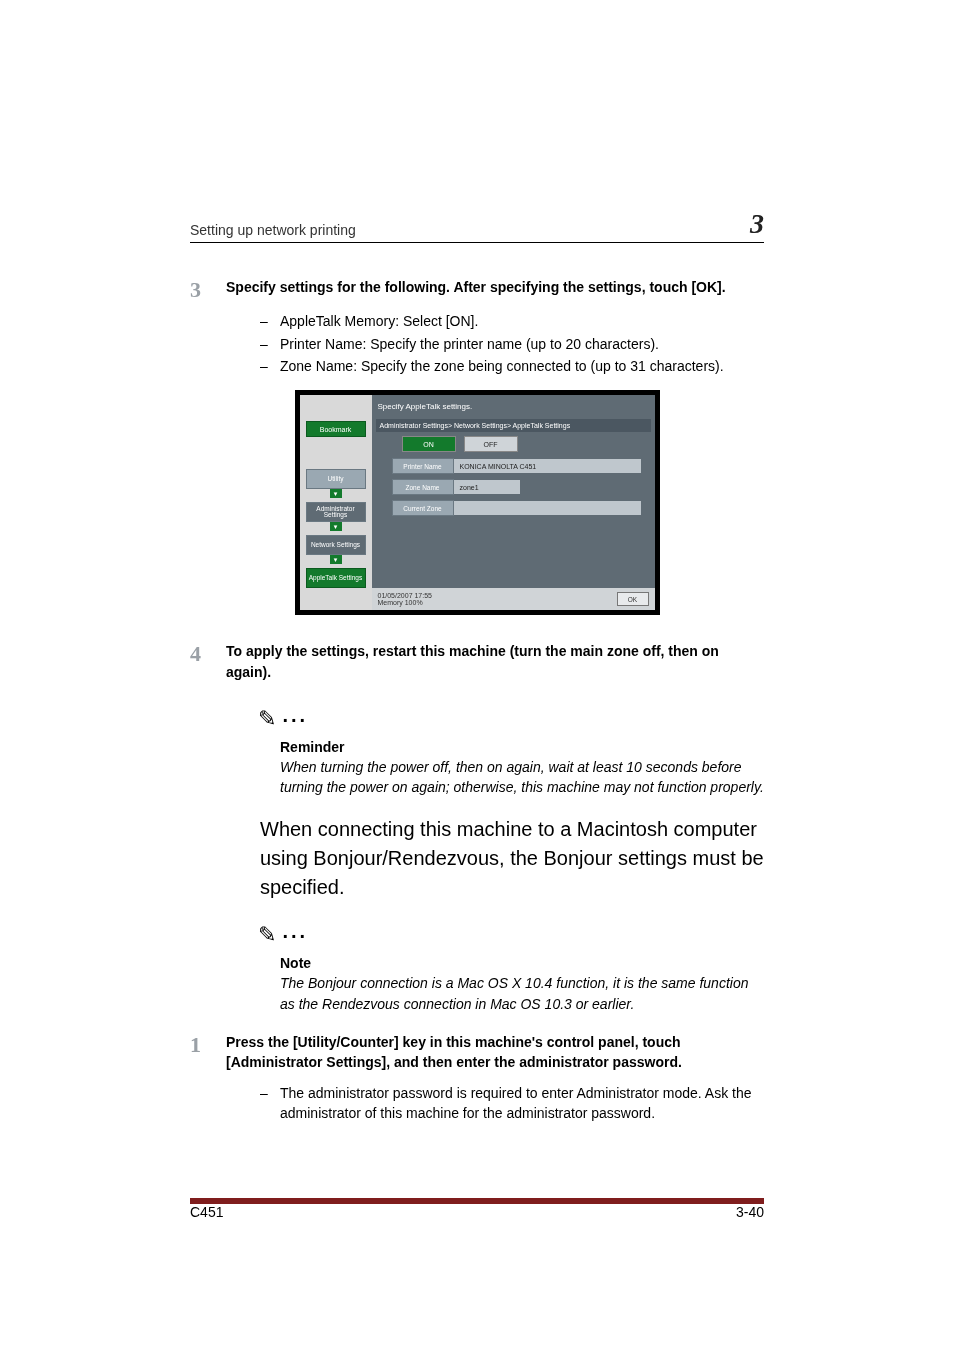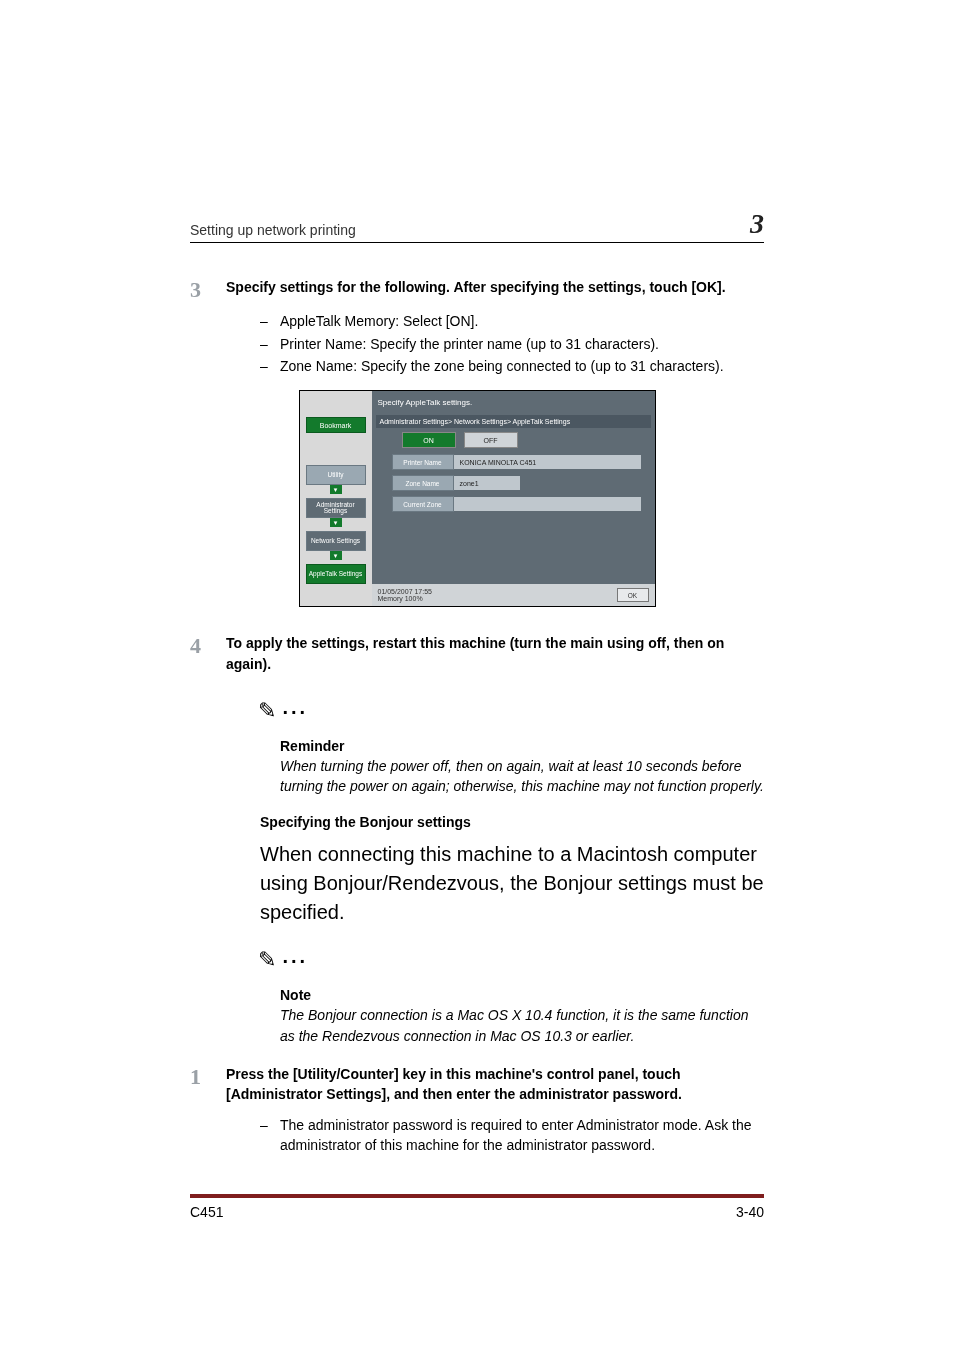--- a/index.html
+++ b/index.html
@@ -71,21 +71,21 @@
     width: 20px;
     flex: 0 0 20px;
     text-align: left;
   }
   .dash-text { flex: 1; }
 
   
   .ui-shot {
     width: 355px;
     margin: 14px auto 26px auto;
-    border: 1px solid #000000;
+    border: 5px solid #000000;
     background: #fdba74;
     font-family: Arial, sans-serif;
     font-size: 8px;
     color: #fff;
   }
   .ui-row { display: flex; }
   .ui-side { width: 72px; flex: 0 0 72px; background: #d9d9d9; }
   .ui-main { flex: 1; background: #5f6b74; }
   .ui-titlebar { height: 22px; display:flex; align-items:center; padding-left:6px; font-size:8px; color:#fff; background:#5f6b74;}
   .ui-side-top { height: 22px; background:#d9d9d9;}
@@ -174,41 +174,40 @@
     margin-left: 90px;
     margin-bottom: 18px;
   }
   .note-pen {
     font-size: 22px;
     line-height: 1;
     display:inline-block;
     transform: translateX(-22px) translateY(4px);
   }
   .note-dots { font-size: 20px; font-weight: bold; letter-spacing: 3px; margin-left:-16px;}
-  .note-head { font-weight: bold; font-size: 14px; margin-top: 19px;}
+  .note-head { font-weight: bold; font-size: 14px; margin-top: 12px;}
   .note-body { font-style: italic; font-size: 14px; line-height:1.45; margin-top:2px;}
   .sec-head {
     font-weight: bold;
     font-size: 14px;
     margin-left: 70px;
     margin-bottom: 10px;
   }
   .para {
     font-size: 20px;
     line-height: 1.45;
     margin-left: 70px;
     margin-bottom: 18px;
   }
   .footer-row {
     position: absolute;
     left: 190px;
     right: 190px;
     bottom: 130px;
-    border-top: 4px solid #7f1d1d;
-    padding-top: 6px;
+    border-top: 6px solid #7f1d1d;
     display:flex;
     justify-content:space-between;
     font-size: 14px;
   }
 </style>
 </head>
 <body>
 
 <div class="page">
 
@@ -221,21 +220,21 @@
     <div class="step-num">3</div>
     <div class="step-body">Specify settings for the following. After specifying the settings, touch [OK].</div>
   </div>
   <div class="block dash-list">
     <div class="dash-item">
         <span class="dash">–</span>
         <span class="dash-text">AppleTalk Memory: Select [ON].</span>
       </div>
     <div class="dash-item">
         <span class="dash">–</span>
-        <span class="dash-text">Printer Name: Specify the printer name (up to 31 characters).</span>
+        <span class="dash-text">Printer Name: Specify the printer name (up to 20 characters).</span>
       </div>
     <div class="dash-item">
         <span class="dash">–</span>
         <span class="dash-text">Zone Name: Specify the zone being connected to (up to 31 characters).</span>
       </div>
   </div>
 
   <div class="ui-shot">
     <div class="ui-row">
       <div class="ui-side ui-side-top"></div>
@@ -285,30 +284,29 @@
           <span>01/05/2007   17:55</span><br>
           <span>Memory        100%</span>
         </span>
         <span class="ui-ok">OK</span>
       </div>
     </div>
   </div>
 
   <div class="step-row" style="margin-bottom:22px">
     <div class="step-num">4</div>
-    <div class="step-body">To apply the settings, restart this machine (turn the main using off, then on again).</div>
+    <div class="step-body">To apply the settings, restart this machine (turn the main zone off, then on again).</div>
   </div>
 
   <div class="note-block">
     <span class="note-pen">✎</span><span class="note-dots">...</span>
     <div class="note-head">Reminder</div>
     <div class="note-body">When turning the power off, then on again, wait at least 10 seconds before turning the power on again; otherwise, this machine may not function properly.</div>
   </div>
 
-  <div class="sec-head">Specifying the Bonjour settings</div>
   <div class="para">When connecting this machine to a Macintosh computer using Bonjour/Rendezvous, the Bonjour settings must be specified.</div>
 
   <div class="note-block">
     <span class="note-pen">✎</span><span class="note-dots">...</span>
     <div class="note-head">Note</div>
     <div class="note-body">The Bonjour connection is a Mac OS X 10.4 function, it is the same function as the Rendezvous connection in Mac OS 10.3 or earlier.</div>
   </div>
 
   <div class="step-row">
     <div class="step-num">1</div>

